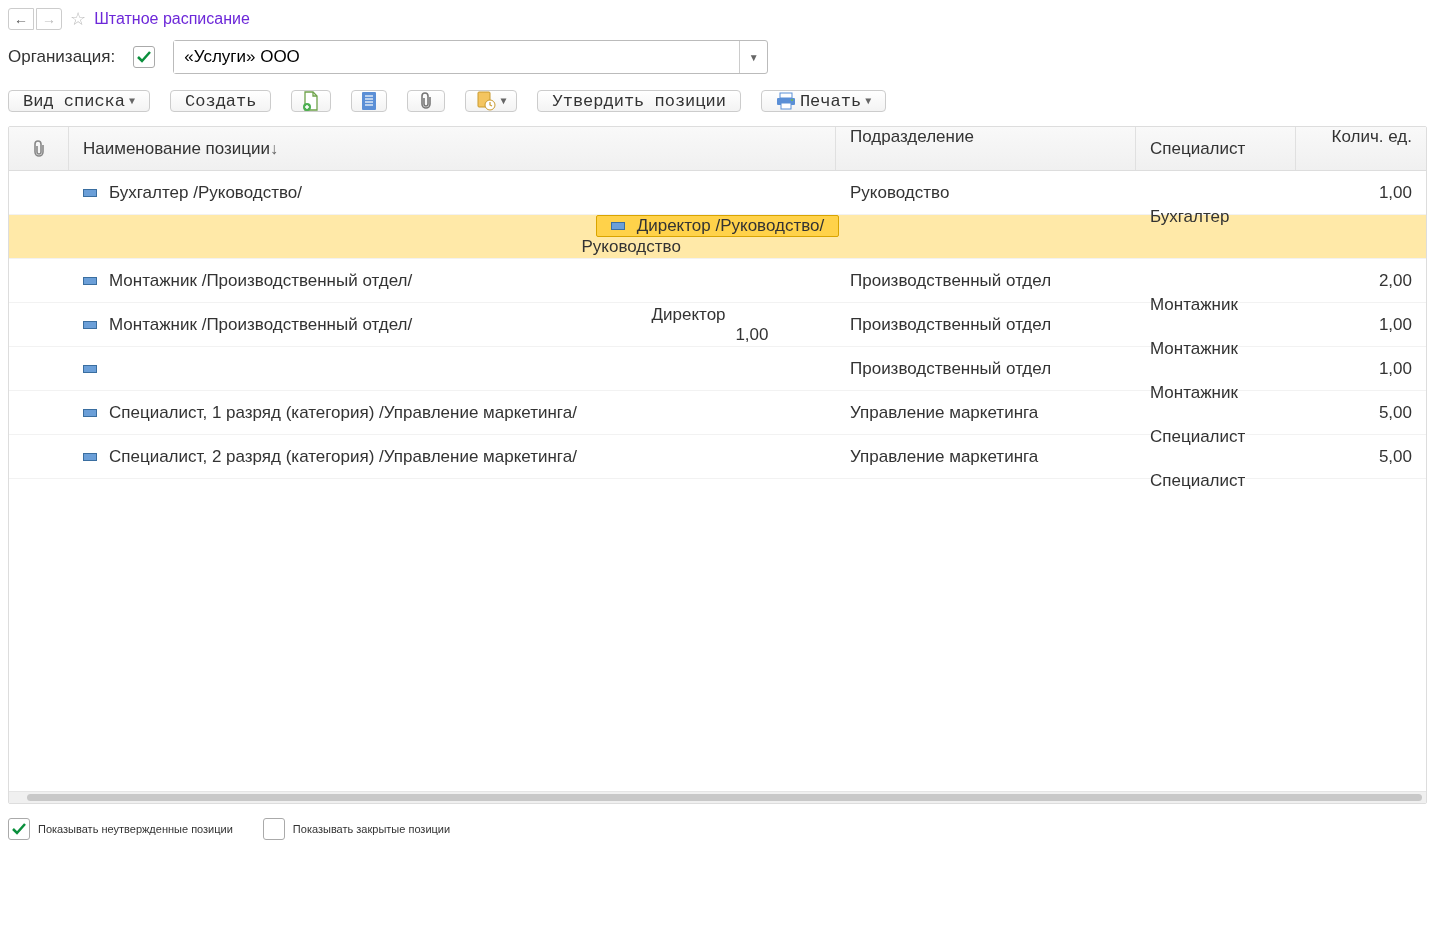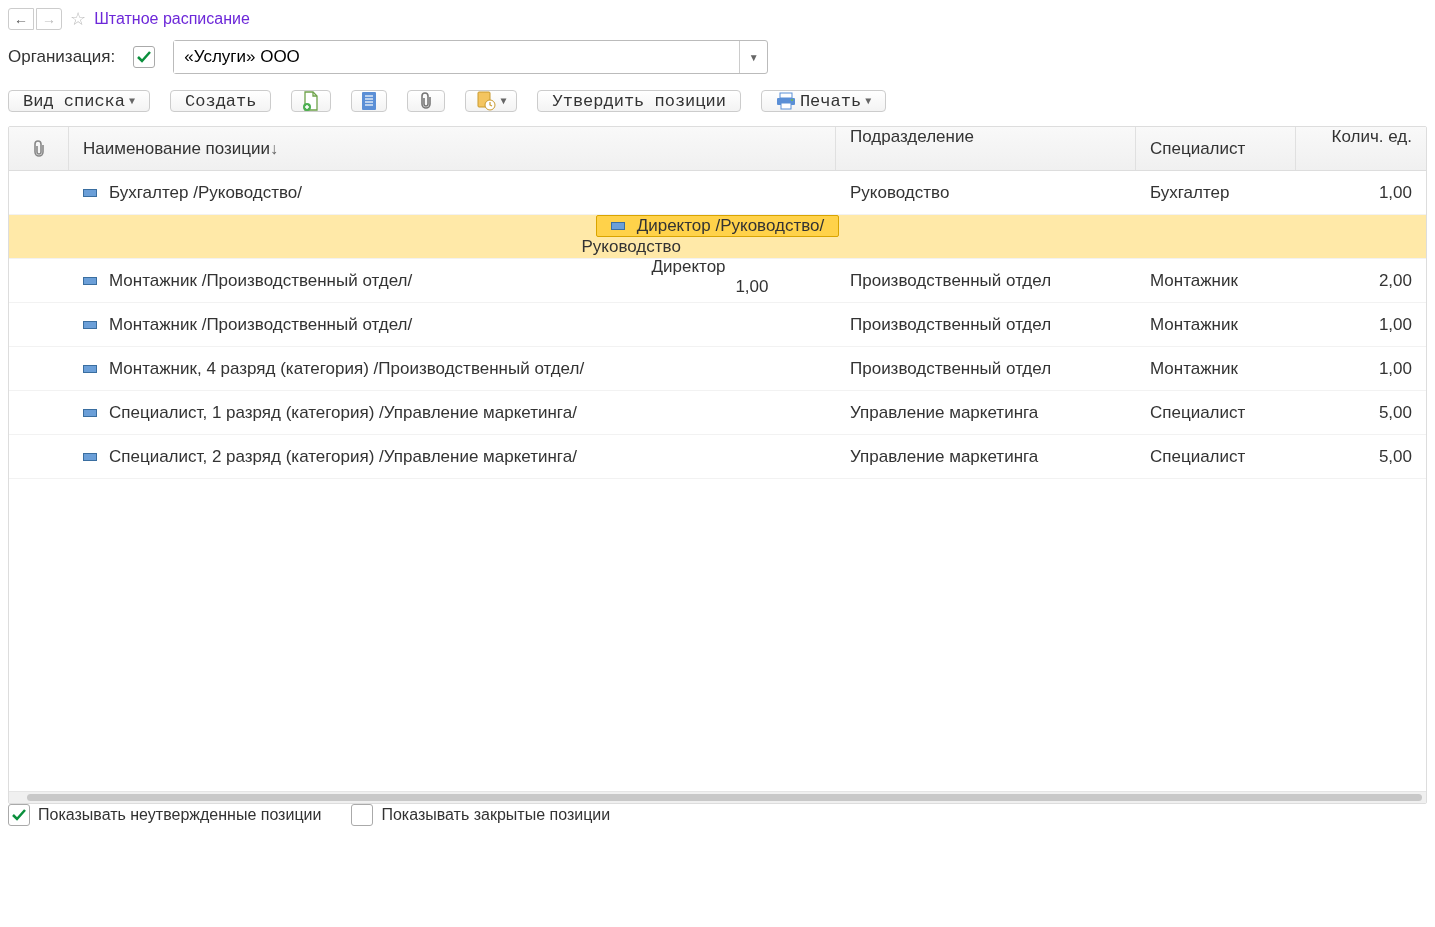--- a/index.html
+++ b/index.html
@@ -144,21 +144,21 @@
     border: 1px solid #d9a400;
     border-radius: 2px;
     height: 100%;
     display:flex;
     align-items:center;
   }
   .cell-attach { width:60px; }
   .cell-name { flex:1; padding:0; height:100%; display:flex; align-items:center;}
   .cell-name-inner { flex:1; padding:0 14px; display:flex; align-items:center; gap:12px; height:100%;}
   .cell-dept { width:300px; padding:0 14px;}
-  .cell-pos  { width:160px; padding:0 14px;}
+  .cell-pos  { width:160px; padding:0 14px;margin-top:48px;}
   .cell-qty  { width:130px; padding:0 14px; text-align:right;}
   .item-icon {
     width: 14px; height: 8px;
     background: #6b9fd8;
     border: 1px solid #3a6ea0;
     display:inline-block;
     flex-shrink:0;
   }
   .scroll-track {
     height: 12px;
@@ -168,22 +168,23 @@
   }
   .scroll-thumb {
     position:absolute;
     left:18px; right:4px; top:2px; bottom:2px;
     background:#c8c8c8;
     border-radius:4px;
   }
   .footer {
     display:flex;
     gap:30px;
+    margin-top:14px;
     align-items:center;
-    font-size:16px;
+    font-size:11px;
   }
   .footer-check {
     display:flex; align-items:center; gap:8px;
   }
   .doc-icon-svg { width:18px; height:20px; }
   .lines-icon-svg { width:14px; height:18px; }
   .clip-icon-svg { width:16px; height:18px; }
   .clock-doc-svg { width:20px; height:20px; }
   .printer-svg { width:20px; height:18px; }
 </style>
@@ -331,21 +332,20 @@
         </div>
         <div class="cell-dept">Производственный отдел</div>
         <div class="cell-pos">Монтажник</div>
         <div class="cell-qty">1,00</div>
       </div>
       <div class="row">
         <div class="cell-attach"></div>
         <div class="cell-name">
           <div class="cell-name-inner">
             <span class="item-icon"></span>
-            <span>Монтажник, 4 разряд (категория) /Производственный отдел/</span>
           </div>
         </div>
         <div class="cell-dept">Производственный отдел</div>
         <div class="cell-pos">Монтажник</div>
         <div class="cell-qty">1,00</div>
       </div>
       <div class="row">
         <div class="cell-attach"></div>
         <div class="cell-name">
           <div class="cell-name-inner">

